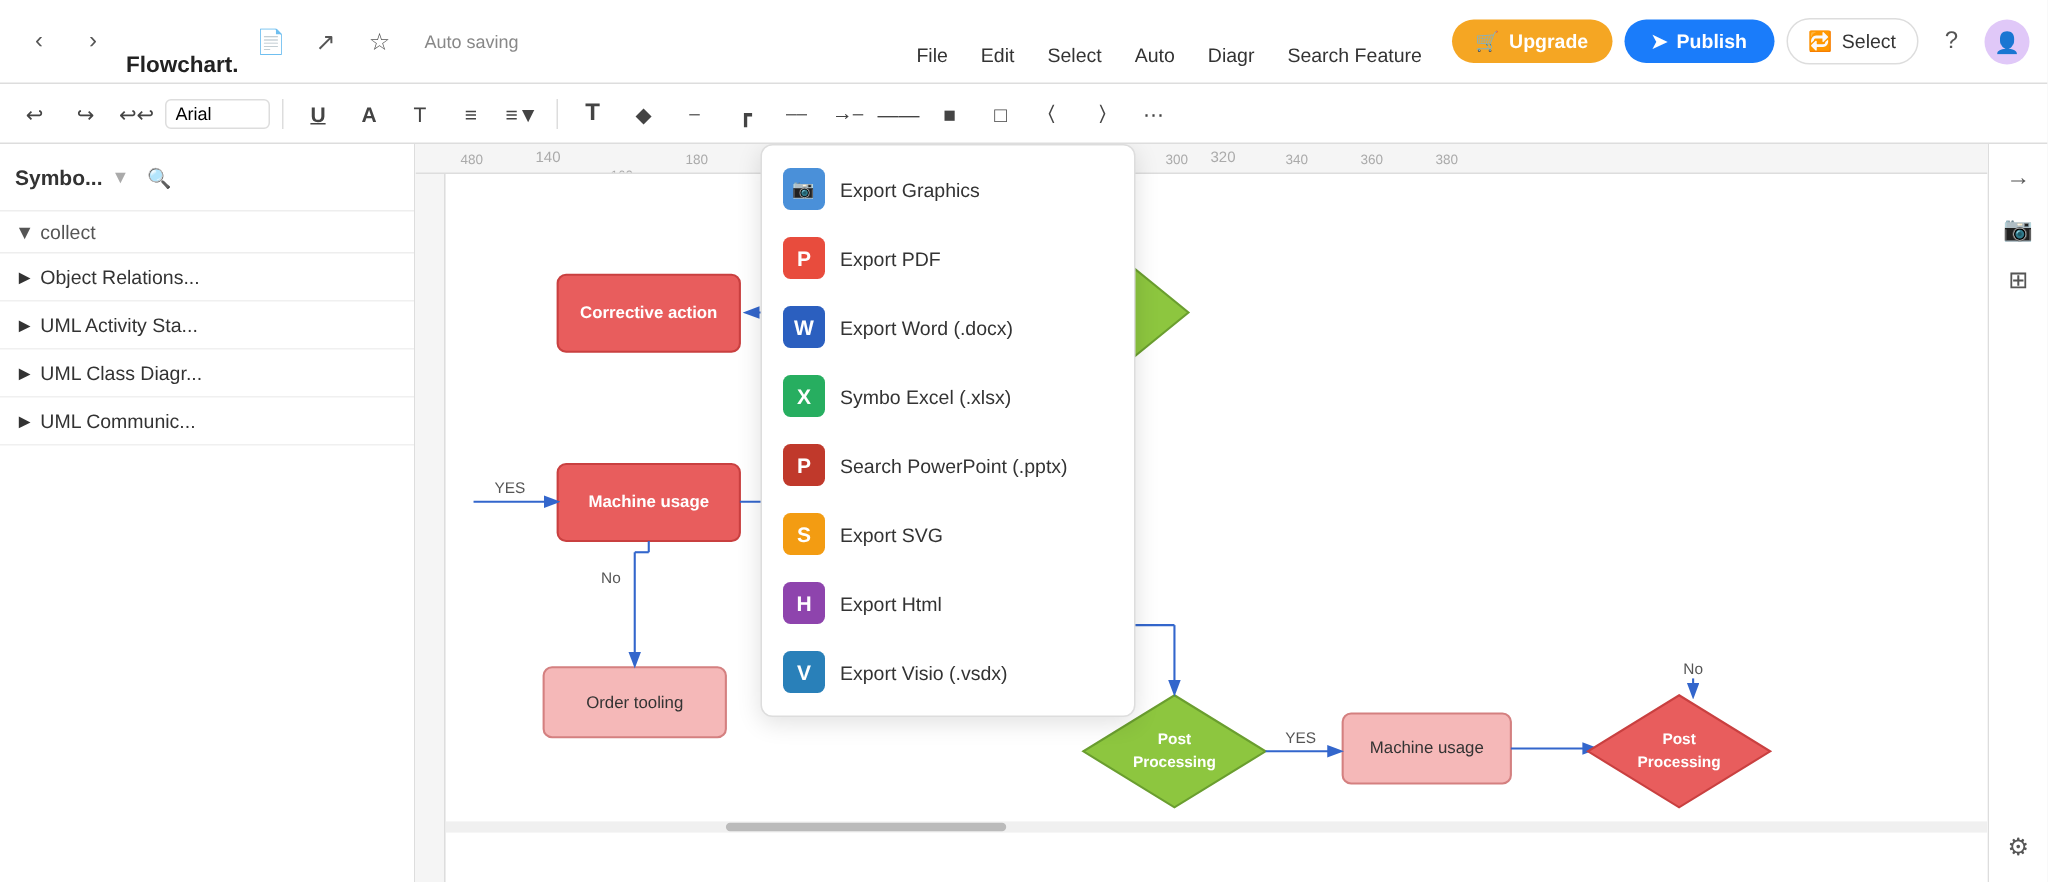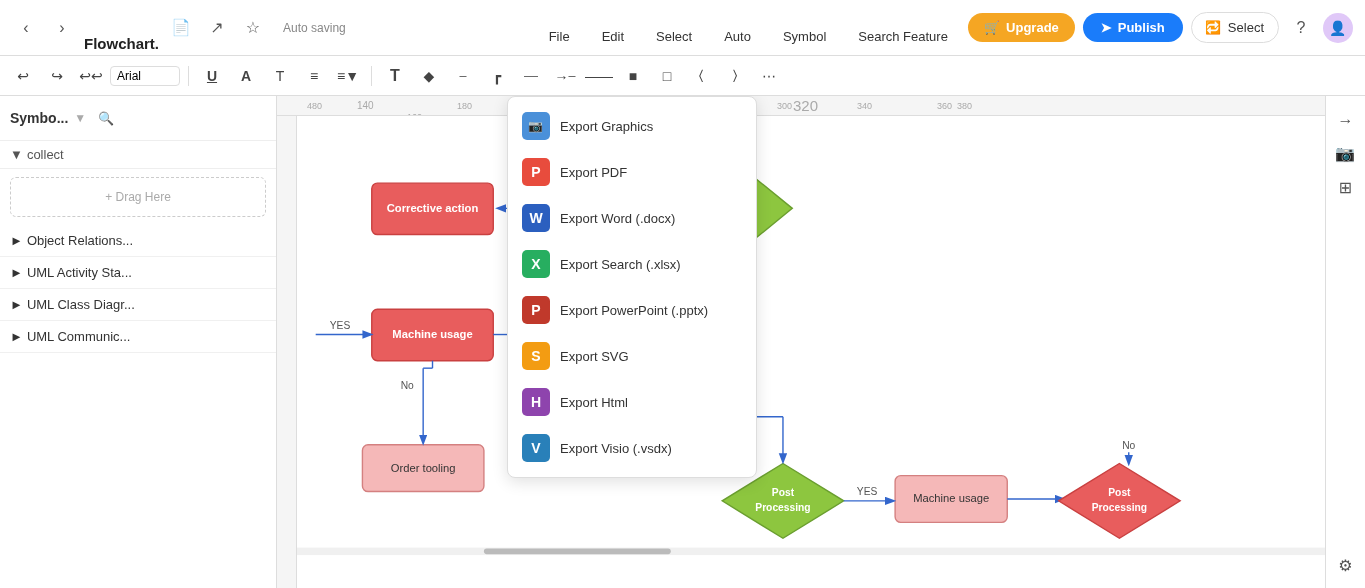--- a/index.html
+++ b/index.html
@@ -8,21 +8,21 @@
     
     #topbar {
       display: flex; align-items: center; height: 56px;
       background: #fff; border-bottom: 1px solid #ddd;
       padding: 0 12px; gap: 10px; position: relative; z-index: 100;
     }
     .topbar-left { display: flex; align-items: center; gap: 8px; flex: 1; }
     .nav-icon { width: 28px; height: 28px; display: flex; align-items: center; justify-content: center; cursor: pointer; border-radius: 4px; color: #555; font-size: 16px; }
     .app-title { font-size: 15px; font-weight: 600; color: #222; margin-top: 32px; }
     .auto-save { font-size: 12px; color: #888; margin-left: 8px; }
-    .topbar-center { display: flex; align-items: center; gap: 12px; margin-top: 18px; }
+    .topbar-center { display: flex; align-items: center; gap: 2px; margin-top: 18px; }
     .menu-item { padding: 6px 10px; cursor: pointer; border-radius: 4px; color: #333; font-size: 13px; }
     .topbar-right { display: flex; align-items: center; gap: 8px; }
     .btn-upgrade { background: #f5a623; color: #fff; border: none; border-radius: 20px; padding: 7px 16px; cursor: pointer; font-size: 13px; font-weight: 600; display: flex; align-items: center; gap: 6px; }
     .btn-publish { background: #1a7cfa; color: #fff; border: none; border-radius: 20px; padding: 7px 18px; cursor: pointer; font-size: 13px; font-weight: 600; display: flex; align-items: center; gap: 6px; }
     .btn-share { background: #fff; color: #333; border: 1px solid #ddd; border-radius: 20px; padding: 7px 14px; cursor: pointer; font-size: 13px; display: flex; align-items: center; gap: 6px; }
     .icon-circle { width: 30px; height: 30px; border-radius: 50%; background: #e0c8f8; display: flex; align-items: center; justify-content: center; font-size: 14px; cursor: pointer; }
 
     
     #toolbar {
       display: flex; align-items: center; height: 40px;
@@ -83,21 +83,21 @@
     <div class="nav-icon">📄</div>
     <div class="nav-icon">↗</div>
     <div class="nav-icon">☆</div>
     <span class="auto-save">Auto saving</span>
   </div>
   <div class="topbar-center">
     <div class="menu-item">File</div>
     <div class="menu-item">Edit</div>
     <div class="menu-item">Select</div>
     <div class="menu-item">Auto</div>
-    <div class="menu-item">Symbol</div>
+    <div class="menu-item">Diagr</div>
     <div class="menu-item">Search Feature</div>
   </div>
   <div class="topbar-right">
     <button class="btn-upgrade">
       <span>🛒</span>
       <span>Upgrade</span>
     </button>
     <button class="btn-publish">
       <span>➤</span>
       <span>Publish</span>
@@ -142,23 +142,20 @@
   <div id="sidebar">
     <div class="sidebar-header">
       <span class="sidebar-title">Symbo...</span>
       <span style="color:#aaa; font-size:12px;">▼</span>
       <div class="sidebar-search">🔍</div>
     </div>
     <div class="sidebar-collect">
       <span>▼</span>
       <span>collect</span>
     </div>
-    <div class="drag-here">
-      <span>+ Drag Here</span>
-    </div>
     <div class="sidebar-section">
       <span>►</span>
       <span>Object Relations...</span>
     </div>
     <div class="sidebar-section">
       <span>►</span>
       <span>UML Activity Sta...</span>
     </div>
     <div class="sidebar-section">
       <span>►</span>
@@ -180,25 +177,25 @@
       <div class="export-item">
         <div class="export-icon" style="background:#E84C3D;">P</div>
         <span>Export PDF</span>
       </div>
       <div class="export-item">
         <div class="export-icon" style="background:#2B5FBF;">W</div>
         <span>Export Word (.docx)</span>
       </div>
       <div class="export-item">
         <div class="export-icon" style="background:#27AE60;">X</div>
-        <span>Export Search (.xlsx)</span>
+        <span>Symbo Excel (.xlsx)</span>
       </div>
       <div class="export-item">
         <div class="export-icon" style="background:#C0392B;">P</div>
-        <span>Export PowerPoint (.pptx)</span>
+        <span>Search PowerPoint (.pptx)</span>
       </div>
       <div class="export-item">
         <div class="export-icon" style="background:#F39C12;">S</div>
         <span>Export SVG</span>
       </div>
       <div class="export-item">
         <div class="export-icon" style="background:#8E44AD;">H</div>
         <span>Export Html</span>
       </div>
       <div class="export-item">
@@ -211,23 +208,23 @@
       <span style="position:absolute; left:30px; font-size:9px; color:#aaa;">480</span>
       <span style="position:absolute; left:80px; font-size:10px; color:#aaa;">140</span>
       <span style="position:absolute; left:130px; font-size:9px; color:#aaa;margin-top:22px;">160</span>
       <span style="position:absolute; left:180px; font-size:9px; color:#aaa;">180</span>
       <span style="position:absolute; left:230px; font-size:9px; color:#aaa;">200</span>
       <span style="position:absolute; left:280px; font-size:9px; color:#aaa;">220</span>
       <span style="position:absolute; left:330px; font-size:9px; color:#aaa;">240</span>
       <span style="position:absolute; left:380px; font-size:9px; color:#aaa;">260</span>
       <span style="position:absolute; left:430px; font-size:9px; color:#aaa;">280</span>
       <span style="position:absolute; left:460px; font-size:9px; color:#aaa;padding-left:40px;">300</span>
-      <span style="position:absolute; left:516px; font-size:15px; color:#aaa;">320</span>
+      <span style="position:absolute; left:530px; font-size:10px; color:#aaa;">320</span>
       <span style="position:absolute; left:580px; font-size:9px; color:#aaa;">340</span>
-      <span style="position:absolute; left:660px; font-size:9px; color:#aaa;">360</span>
+      <span style="position:absolute; left:630px; font-size:9px; color:#aaa;">360</span>
       <span style="position:absolute; left:680px; font-size:9px; color:#aaa;">380</span>
     </div>
 
     <div class="ruler-v"></div>
 
     <div id="flowchart">
       <svg id="fc-svg" viewBox="0 0 1100 460" xmlns="http://www.w3.org/2000/svg">
 
         <rect x="80" y="60" width="130" height="55" rx="6" fill="#e85d5d" stroke="#c94040" stroke-width="1.5"></rect>
         <text x="145" y="91" text-anchor="middle" fill="white" font-size="12" font-weight="600">Corrective action</text>

